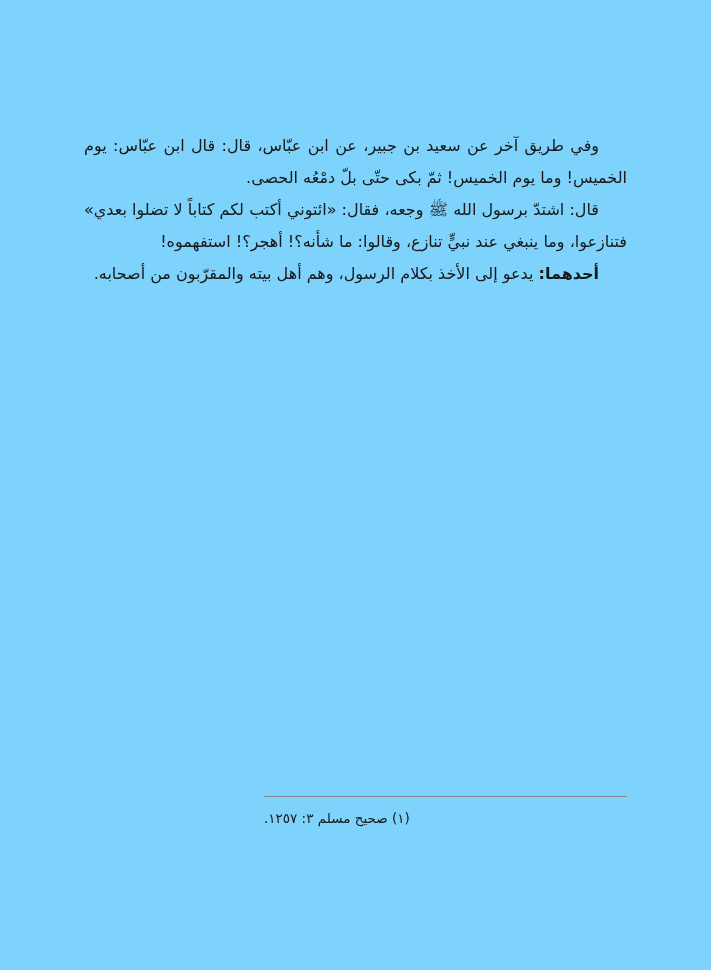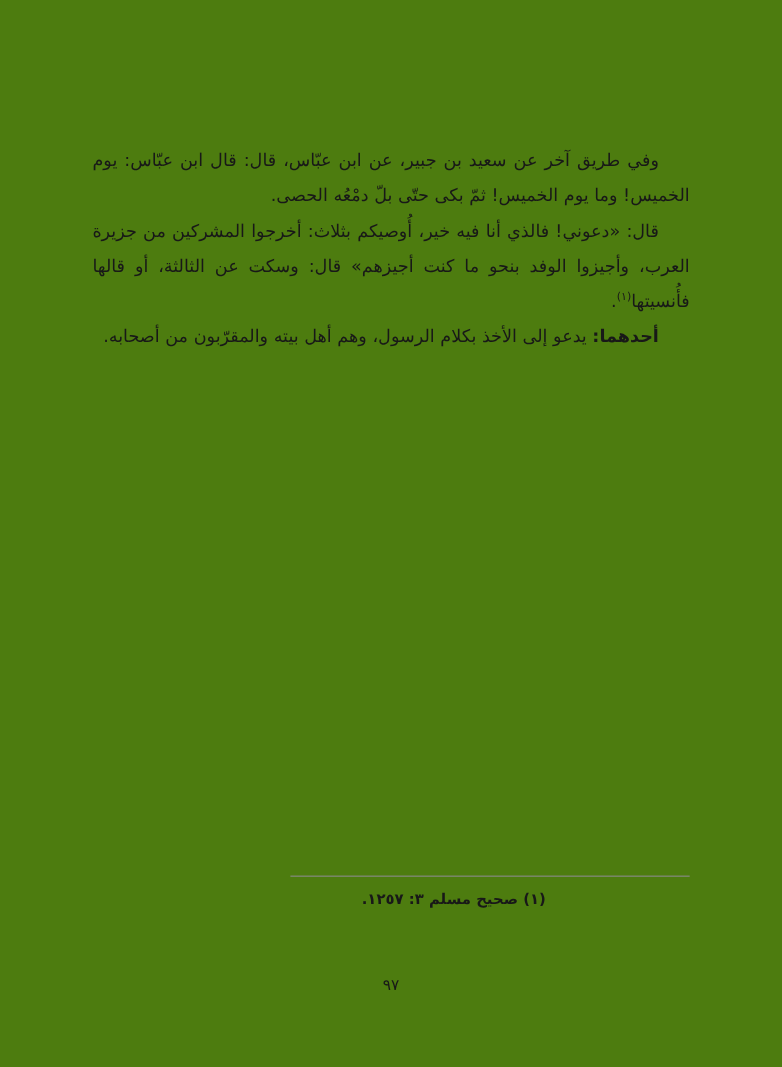--- a/index.html
+++ b/index.html
@@ -5,21 +5,21 @@
   html, body {
     margin: 0;
     padding: 0;
     background: #e8e8e8;
   }
   .page {
     position: relative;
     width: 711px;
     height: 970px;
     margin: 0 auto;
-    background: #4d7c0f;
+    background: #7dd3fc;
     font-family: "DejaVu Sans", sans-serif;
     color: #181818;
     overflow: hidden;
   }
   .text-block {
     position: absolute;
     top: 130px;
     right: 84px;
     left: 84px;
     direction: rtl;
@@ -51,22 +51,21 @@
     border: 0;
     border-top: 1px solid #8a8a8a;
     margin: 0;
     width: 100%;
   }
   .footnote-text {
     margin-top: 10px;
     padding-right: 66px;
     font-size: 13.5px;
     line-height: 22px;
-    text-align: center;
-    font-weight: bold;
+    text-align: left;
   }
   .page-number {
     position: absolute;
     top: 888px;
     left: 0;
     right: 0;
     text-align: center;
     font-size: 14px;
     color: #181818;
   }
@@ -74,31 +73,30 @@
 </head>
 <body>
 
 <div class="page">
 
   <main class="text-block">
 
     <p>وفي طريق آخر عن سعيد بن جبير، عن ابن عبّاس، قال: قال ابن عبّاس: يوم الخميس! وما يوم الخميس! ثمّ بكى حتّى بلّ دمْعُه الحصى.</p>
 
 
+    <p>قال: اشتدّ برسول الله ﷺ وجعه، فقال: «ائتوني أكتب لكم كتاباً لا تضلوا بعدي» فتنازعوا، وما ينبغي عند نبيٍّ تنازع، وقالوا: ما شأنه؟! أهجر؟! استفهموه!</p>
 
-    <p><span>قال: «دعوني! فالذي أنا فيه خير، أُوصيكم بثلاث: أخرجوا المشركين من جزيرة العرب، وأجيزوا الوفد بنحو ما كنت أجيزهم» قال: وسكت عن الثالثة، أو قالها فأُنسيتها</span><sup class="fn-ref">(١)</sup><span>.</span></p>
 
 
     <p><span class="lead">أحدهما:</span><span> يدعو إلى الأخذ بكلام الرسول، وهم أهل بيته والمقرّبون من أصحابه.</span></p>
 
 
 
 
   </main>
 
   <div class="footnote-area">
     <hr class="footnote-rule">
     <div class="footnote-text">(١) صحيح مسلم ٣: ١٢٥٧.</div>
   </div>
 
-  <div class="page-number">٩٧</div>
 
 </div>
 
 </body></html>

